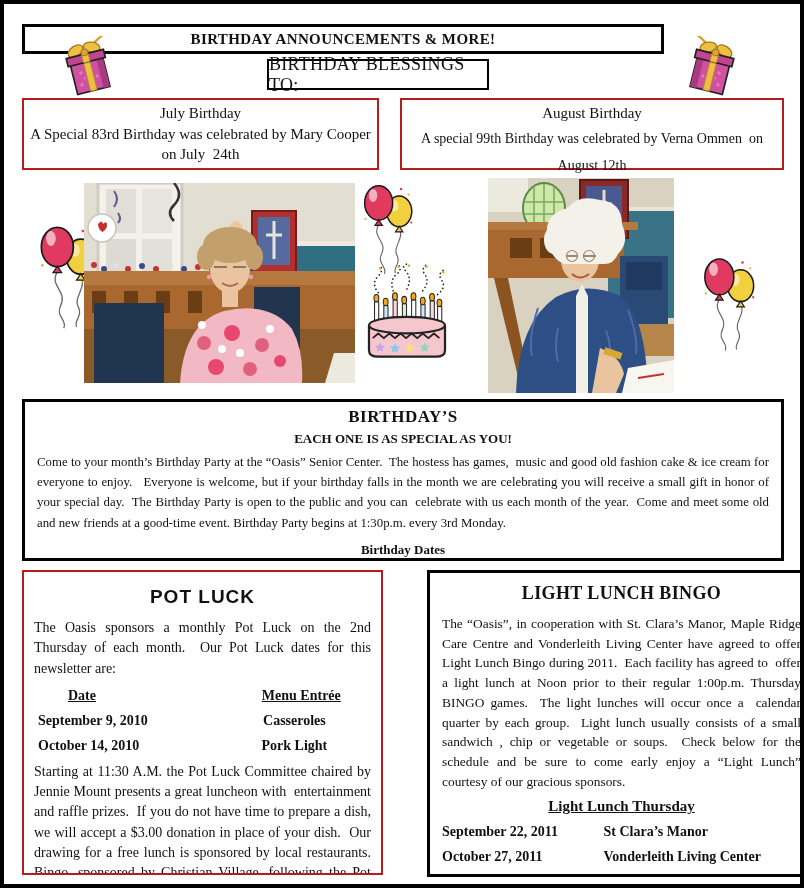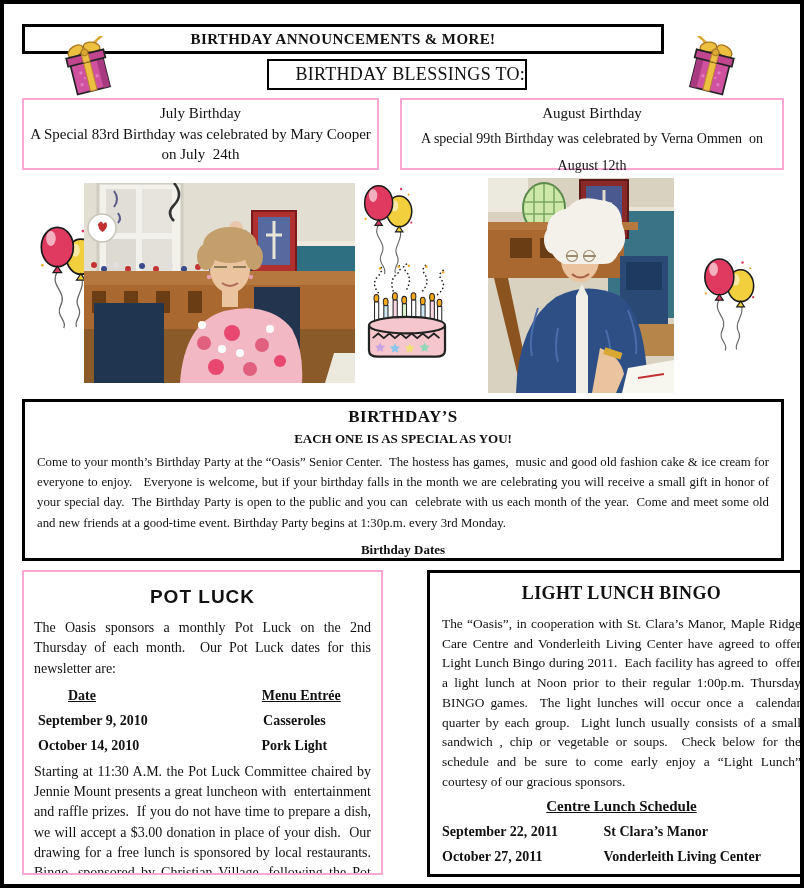--- a/index.html
+++ b/index.html
@@ -1,29 +1,29 @@
 <!DOCTYPE html>
 <html><head>
 <meta charset="utf-8">
 <style>
   html,body{margin:0;padding:0;background:#fff;}
   #page{position:relative;width:804px;height:888px;background:#fff;
         font-family:"Liberation Serif", serif;color:#111;overflow:hidden;
         box-sizing:border-box;border:4px solid #000;}
   .abs{position:absolute;box-sizing:border-box;}
   .ctr{text-align:center;}
-  .box{border:2px solid #f9a8d4;background:#fff;}
+  .box{border:2px solid #b91c1c;background:#fff;}
   .keep{white-space:pre-wrap;}
 
   #header-box{left:18px;top:20px;width:642px;height:30px;border:3px solid #000;
     display:flex;align-items:center;justify-content:center;
     font-weight:bold;font-size:15px;letter-spacing:.4px;}
   #gift-left{left:58px;top:32px;width:54px;height:60px;z-index:3;}
   #gift-right{left:680px;top:32px;width:54px;height:60px;z-index:3;transform:scaleX(-1);}
-  #blessings-box{left:263px;top:55px;width:260px;height:31px;border:2px solid #000;
+  #blessings-box{left:263px;top:55px;width:222px;height:31px;border:2px solid #000;
     display:flex;align-items:center;justify-content:flex-end;font-size:18px;letter-spacing:.3px;}
 
   #july-box{left:18px;top:94px;width:357px;height:72px;padding-top:5px;font-size:15px;}
   #august-box{left:396px;top:94px;width:384px;height:72px;padding-top:5px;font-size:14px;}
   .ann-title{font-size:15px;margin-bottom:3px;}
   #july-box .ann-line{line-height:1.3;}
   #august-box .ann-line{line-height:1.95;}
 
   #balloons-left{left:32px;top:218px;width:64px;height:112px;}
   #photo-july{left:80px;top:179px;width:271px;height:200px;}
@@ -316,21 +316,21 @@
         <div class="pl-c1">October 14, 2010</div>
         <div class="pl-c2">Pork Light</div>
       </div>
     </div>
     <div id="potluck-body" class="keep">Starting at 11:30 A.M. the Pot Luck Committee chaired by Jennie Mount presents a great luncheon with  entertainment and raffle prizes.  If you do not have time to prepare a dish, we will accept a $3.00 donation in place of your dish.  Our drawing for a free lunch is sponsored by local restaurants. Bingo, sponsored by Christian Village, following the Pot Luck.</div>
   </div>
 
   <div class="abs" id="bingo-box">
     <div class="ctr" id="bingo-title">LIGHT LUNCH BINGO</div>
     <div id="bingo-body" class="keep">The “Oasis”, in cooperation with St. Clara’s Manor, Maple Ridge Care Centre and Vonderleith Living Center have agreed to offer Light Lunch Bingo during 2011.  Each facility has agreed to  offer a light lunch at Noon prior to their regular 1:00p.m. Thursday BINGO games.  The light lunches will occur once a  calendar quarter by each group.  Light lunch usually consists of a small sandwich , chip or vegetable or soups.  Check below for the schedule and be sure to come early enjoy a “Light Lunch”  courtesy of our gracious sponsors.</div>
-    <div class="ctr" id="schedule-title">Centre Lunch Schedule</div>
+    <div class="ctr" id="schedule-title">Light Lunch Thursday</div>
     <div class="sch-row">
       <div class="sch-date">September 22, 2011</div>
       <div class="sch-place">St Clara’s Manor</div>
     </div>
     <div class="sch-row">
       <div class="sch-date">October 27, 2011</div>
       <div class="sch-place">Vonderleith Living Center</div>
     </div>
     <div class="sch-row">
       <div class="sch-date">November 03, 2011</div>

